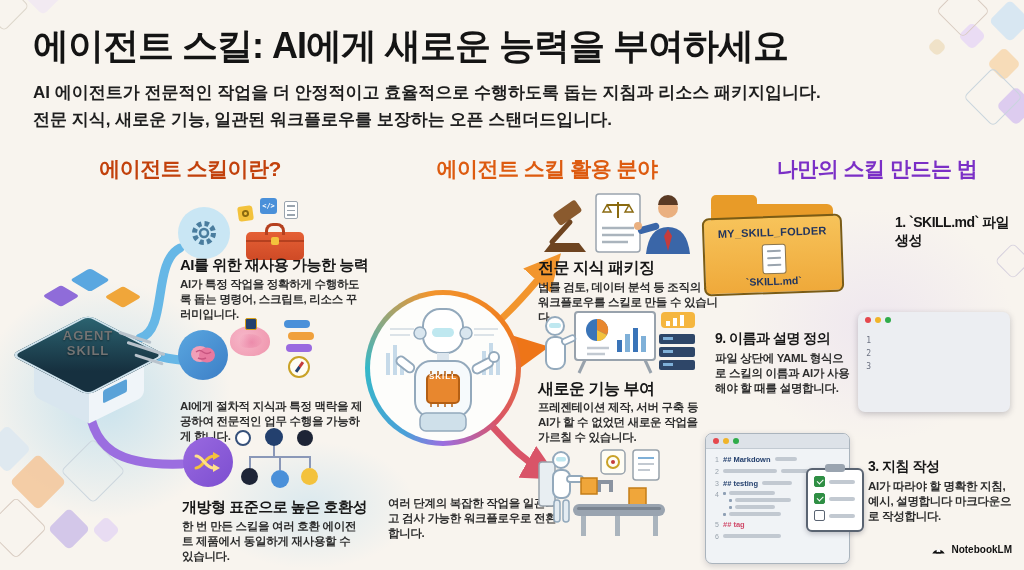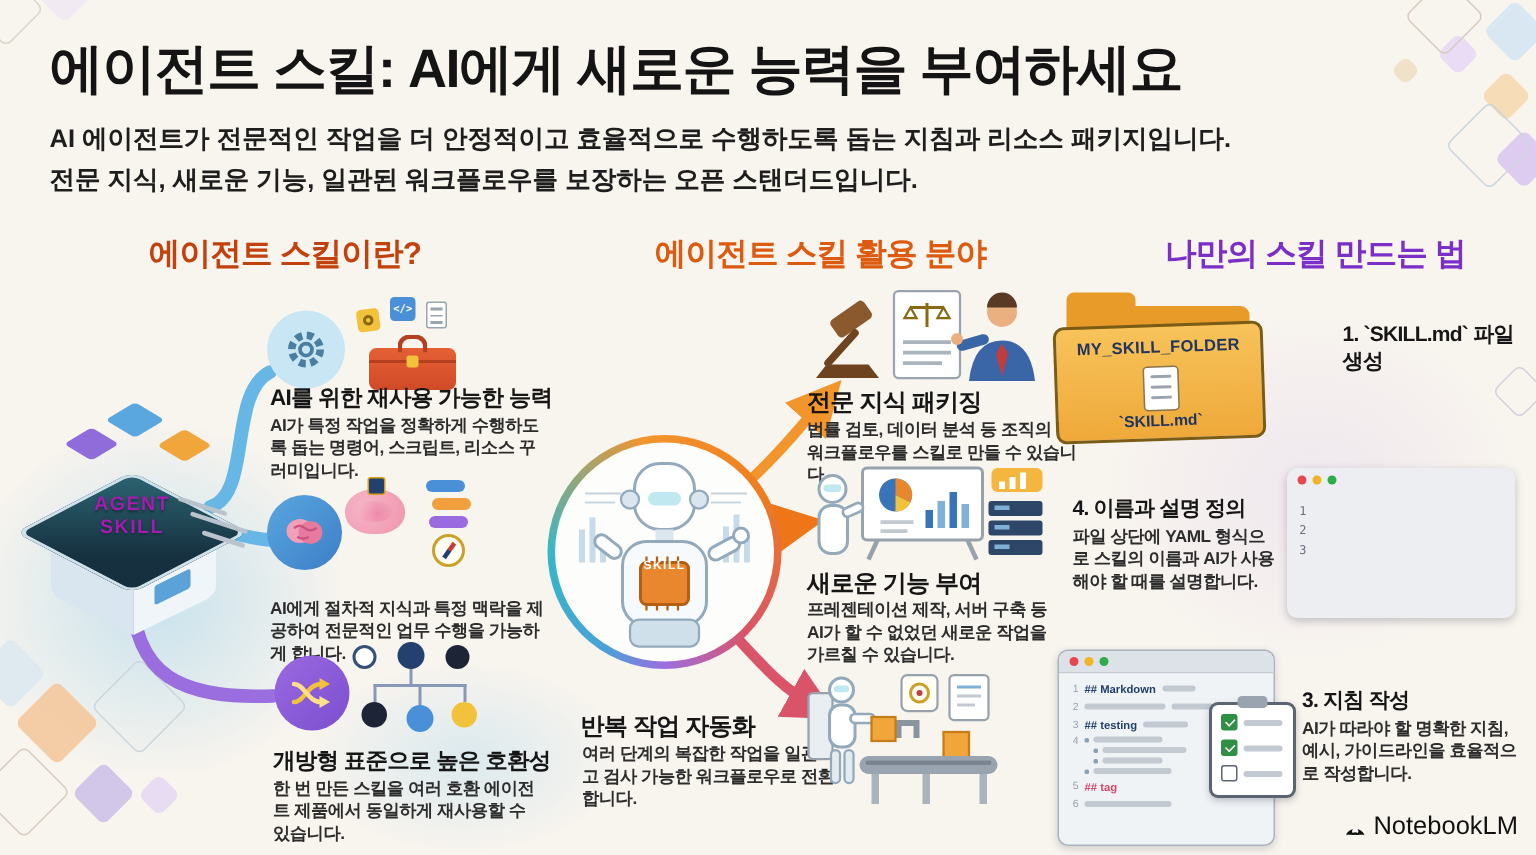--- a/index.html
+++ b/index.html
@@ -32,21 +32,21 @@
   
   .iso-top { position:absolute; left:33px; top:300px; width:110px; height:110px;
              transform:scaleY(0.52) rotate(45deg); border-radius:10px;
              background:linear-gradient(135deg,#2d6673,#16303f 70%);
              box-shadow:0 0 0 3px #cfe2ec inset; }
   .iso-left { position:absolute; left:34px; top:372px; width:55px; height:38px;
               transform:skewY(26deg); background:#d9e6ef; border-radius:0 0 0 6px; }
   .iso-right { position:absolute; left:89px; top:372px; width:55px; height:38px;
                transform:skewY(-26deg); background:#f0f5f9; border-radius:0 0 6px 0; }
   .iso-label { position:absolute; left:46px; top:328px; width:84px; text-align:center;
-               color:#a21caf; font-weight:800; font-size:13px; line-height:15px; letter-spacing:1px;
+               color:#737373; font-weight:800; font-size:13px; line-height:15px; letter-spacing:1px;
                text-shadow:0 1px 2px rgba(0,0,0,.4); }
   .cube { position:absolute; transform:scaleY(.6) rotate(45deg); border-radius:4px; }
 
   .speed { position:absolute; height:3px; border-radius:2px; background:#b9c3cc; transform:rotate(18deg); }
 
   
   .ring { position:absolute; left:365px; top:290px; width:156px; height:156px; border-radius:50%;
           background:conic-gradient(from 210deg,#4aa0d8,#35b8c8 60deg,#f2952d 140deg,#ef7d1f 210deg,#d95468 285deg,#9b6ee0 330deg,#4aa0d8); }
   .ring-in { position:absolute; left:5px; top:5px; width:146px; height:146px; border-radius:50%;
              background:#fdfdfb; overflow:hidden; }
@@ -105,21 +105,21 @@
             font-size:11px; font-weight:800; color:#22355e; letter-spacing:0.2px; }
   .f-doc { position:absolute; left:57px; top:26px; width:24px; height:30px; background:#fff;
            border:1.5px solid #8a744c; border-radius:3px; }
   .f-doc i { display:block; height:2px; background:#9aa4ae; margin:5px 4px 0 4px; border-radius:1px; }
   .f-file { position:absolute; left:0; bottom:5px; width:136px; text-align:center;
             font-size:10.5px; font-weight:800; color:#22355e; }
 
   
   .pill { border-radius:5px; position:absolute; }
   .footer { position:absolute; left:0; top:541px; width:1012px; text-align:right;
-            font-size:17px; font-weight:400; color:#111; }
+            font-size:10px; font-weight:700; color:#111; }
 </style>
 </head>
 <body>
 
 <div class="stage">
 
   <div class="tint" style="left:-70px;top:235px;width:350px;height:330px;background:radial-gradient(closest-side,rgba(168,214,236,.6),rgba(168,214,236,0) 72%);"></div>
   <div class="tint" style="left:170px;top:420px;width:280px;height:170px;background:radial-gradient(closest-side,rgba(184,220,238,.45),rgba(184,220,238,0) 75%);"></div>
   <div class="tint" style="left:690px;top:170px;width:370px;height:310px;background:radial-gradient(closest-side,rgba(214,198,240,.28),rgba(214,198,240,0) 75%);"></div>
 
@@ -353,21 +353,20 @@
       </g>
     <g fill="#7fb0d8">
         <rect x="126" y="27" width="10" height="3"></rect>
         <rect x="126" y="40" width="10" height="3"></rect>
         <rect x="126" y="53" width="10" height="3"></rect>
       </g>
   </svg>
   <div class="ititle c2" style="left:538px;top:379px;">새로운 기능 부여</div>
   <div class="desc" style="left:538px;top:400px;width:170px;">프레젠테이션 제작, 서버 구축 등 AI가 할 수 없었던 새로운 작업을 가르칠 수 있습니다.</div>
 
-  <div class="ititle c2" style="left:387px;top:474px;">반복 작업 자동화</div>
   <div class="desc" style="left:388px;top:496px;width:178px;">여러 단계의 복잡한 작업을 일관되고 검사 가능한 워크플로우로 전환합니다.</div>
   <svg class="abs" style="left:537px;top:448px;" width="132" height="94" viewBox="0 0 132 94">
     <rect x="64" y="2" width="24" height="24" rx="4" fill="#fffdf4" stroke="#98a2ac" stroke-width="1.5"></rect>
     <circle cx="76" cy="14" r="6" fill="none" stroke="#c9a227" stroke-width="2"></circle>
       <circle cx="76" cy="14" r="2" fill="#c43c3c"></circle>
     <rect x="96" y="2" width="26" height="30" rx="3" fill="#fff" stroke="#98a2ac" stroke-width="1.5"></rect>
     <line x1="101" y1="10" x2="117" y2="10" stroke="#7fb0d8" stroke-width="2"></line>
     <line x1="101" y1="16" x2="117" y2="16" stroke="#c2c9d1" stroke-width="2"></line>
     <line x1="101" y1="22" x2="113" y2="22" stroke="#c2c9d1" stroke-width="2"></line>
     <rect x="2" y="14" width="16" height="44" rx="3" fill="#e8eef2" stroke="#98a2ac" stroke-width="1.5"></rect>
@@ -394,21 +393,21 @@
       <div class="f-doc">
           <i></i>
           <i></i>
           <i></i>
         </div>
       <div class="f-file">`SKILL.md`</div>
     </div>
   </div>
   <div class="ititle c3" style="left:855px;top:214px;margin-left:40px;">1. `SKILL.md` 파일 생성</div>
 
-  <div class="ititle c3" style="left:715px;top:330px;">4. 이름과 설명 정의</div>
+  <div class="ititle c3" style="left:715px;top:330px;">9. 이름과 설명 정의</div>
   <div class="desc" style="left:715px;top:351px;width:135px;">파일 상단에 YAML 형식으로 스킬의 이름과 AI가 사용해야 할 때를 설명합니다.</div>
   <div class="editor">
     <div class="win-head">
       <span class="dot r"></span>
       <span class="dot y"></span>
       <span class="dot g"></span>
     </div>
     <div class="ed-body">
       <div class="ed-gutter">
         <div>1</div>
@@ -479,21 +478,21 @@
     <div class="cbrow">
         <span class="cb on"></span>
         <span class="bar" style="width:26px;"></span>
       </div>
     <div class="cbrow">
         <span class="cb off"></span>
         <span class="bar" style="width:26px;"></span>
       </div>
   </div>
   <div class="ititle c3" style="left:868px;top:458px;">3. 지침 작성</div>
-  <div class="desc" style="left:868px;top:479px;width:148px;">AI가 따라야 할 명확한 지침, 예시, 가이드라인을 효율적으로 작성합니다.</div>
+  <div class="desc" style="left:868px;top:479px;width:148px;">AI가 따라야 할 명확한 지침, 예시, 설명합니다 마크다운으로 작성합니다.</div>
 
   <div class="footer">
     <svg width="17" height="14" viewBox="0 0 20 18" style="vertical-align:-2px;margin-right:4px;">
       <path d="M2,16 A9,9 0 0 1 18,16 Z" fill="#111"></path>
       <circle cx="10" cy="13" r="2.6" fill="#fff"></circle>
       <path d="M6.5,16 A4,4 0 0 1 13.5,16 Z" fill="#111"></path>
     </svg><span>NotebookLM</span>
   </div>
 
 </div>

